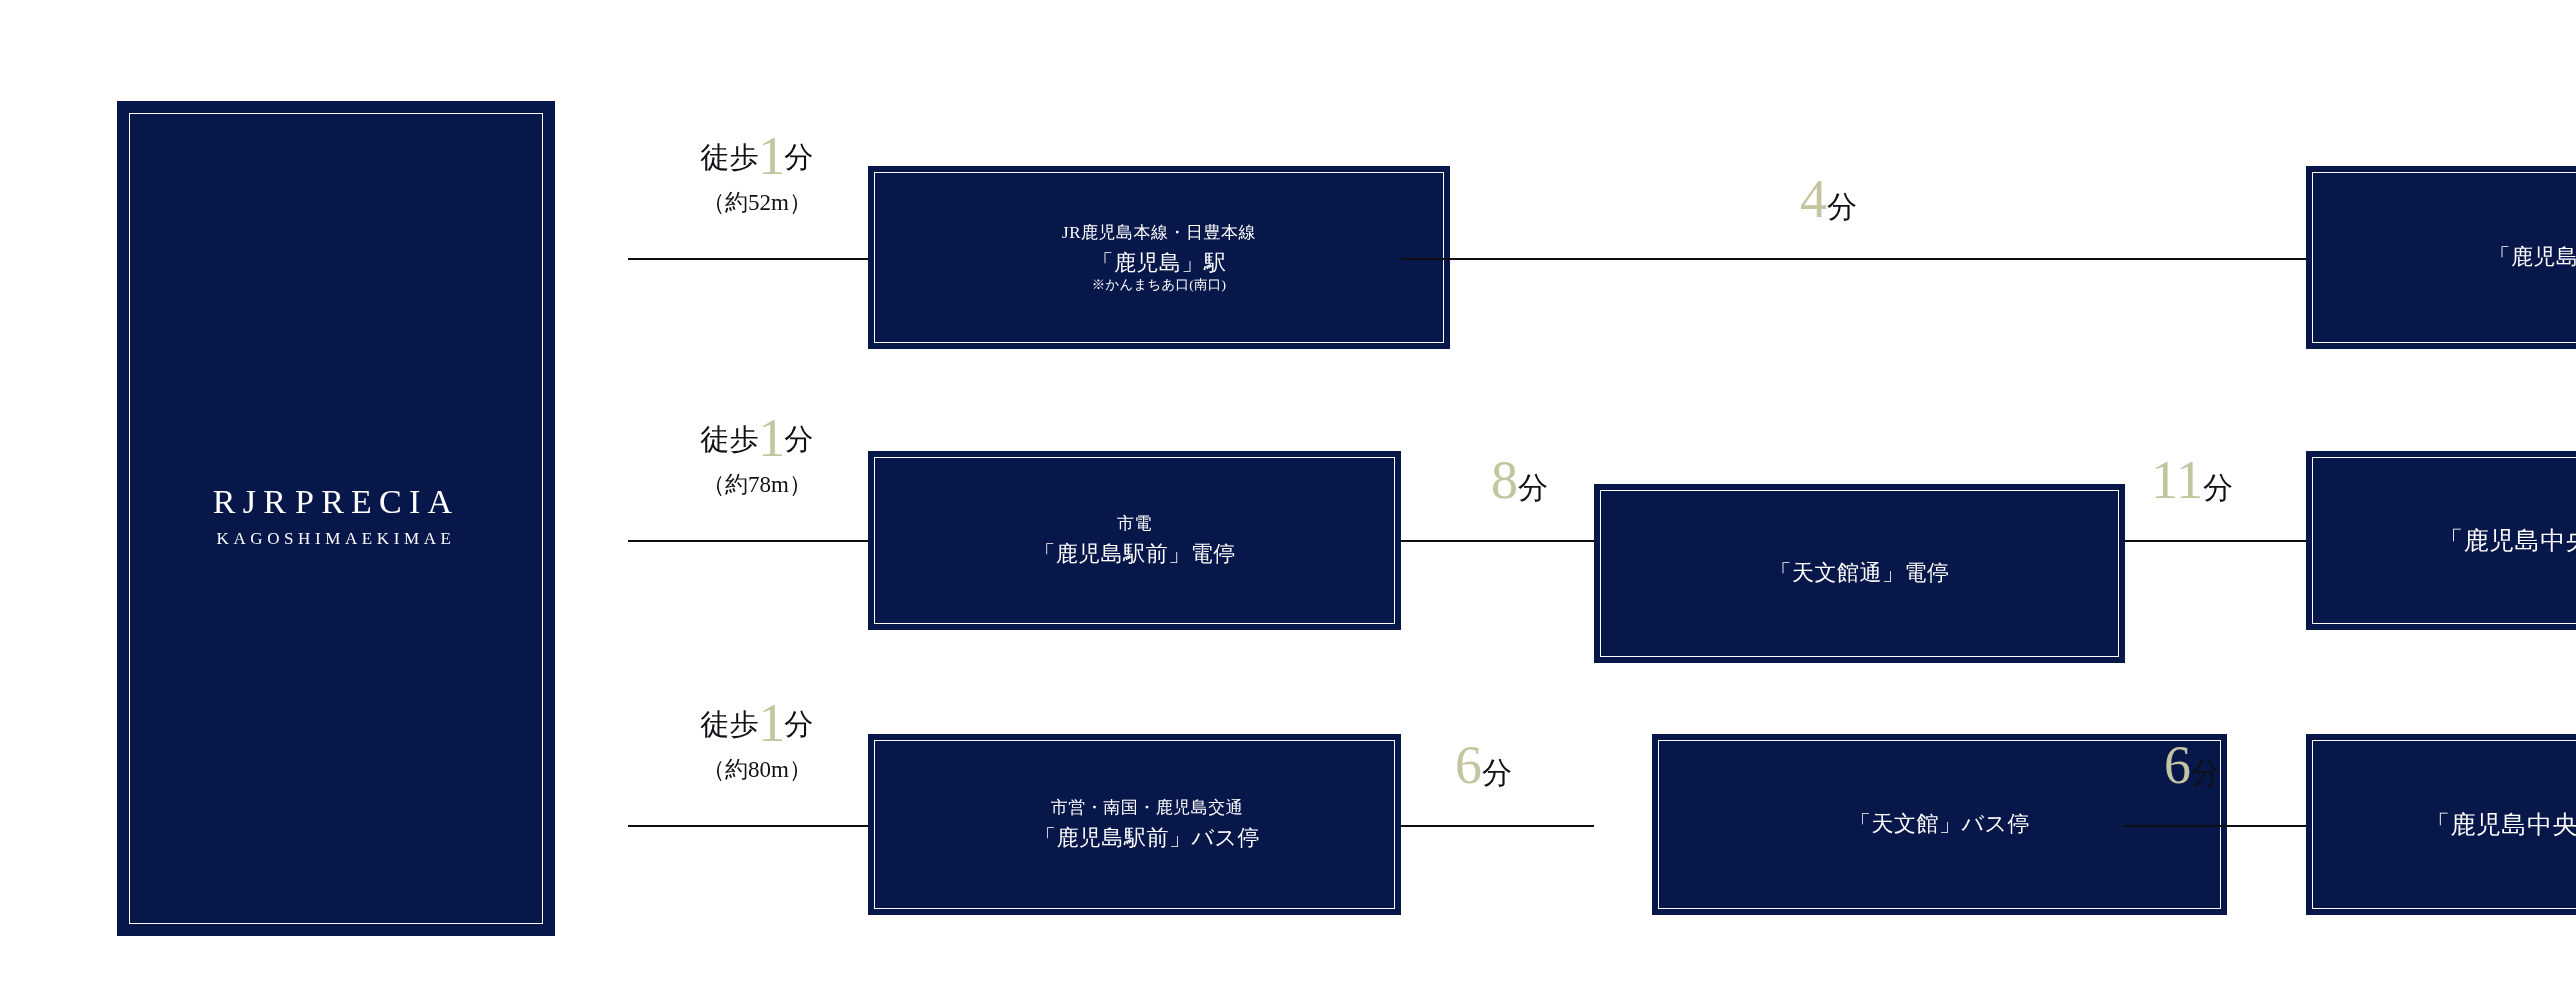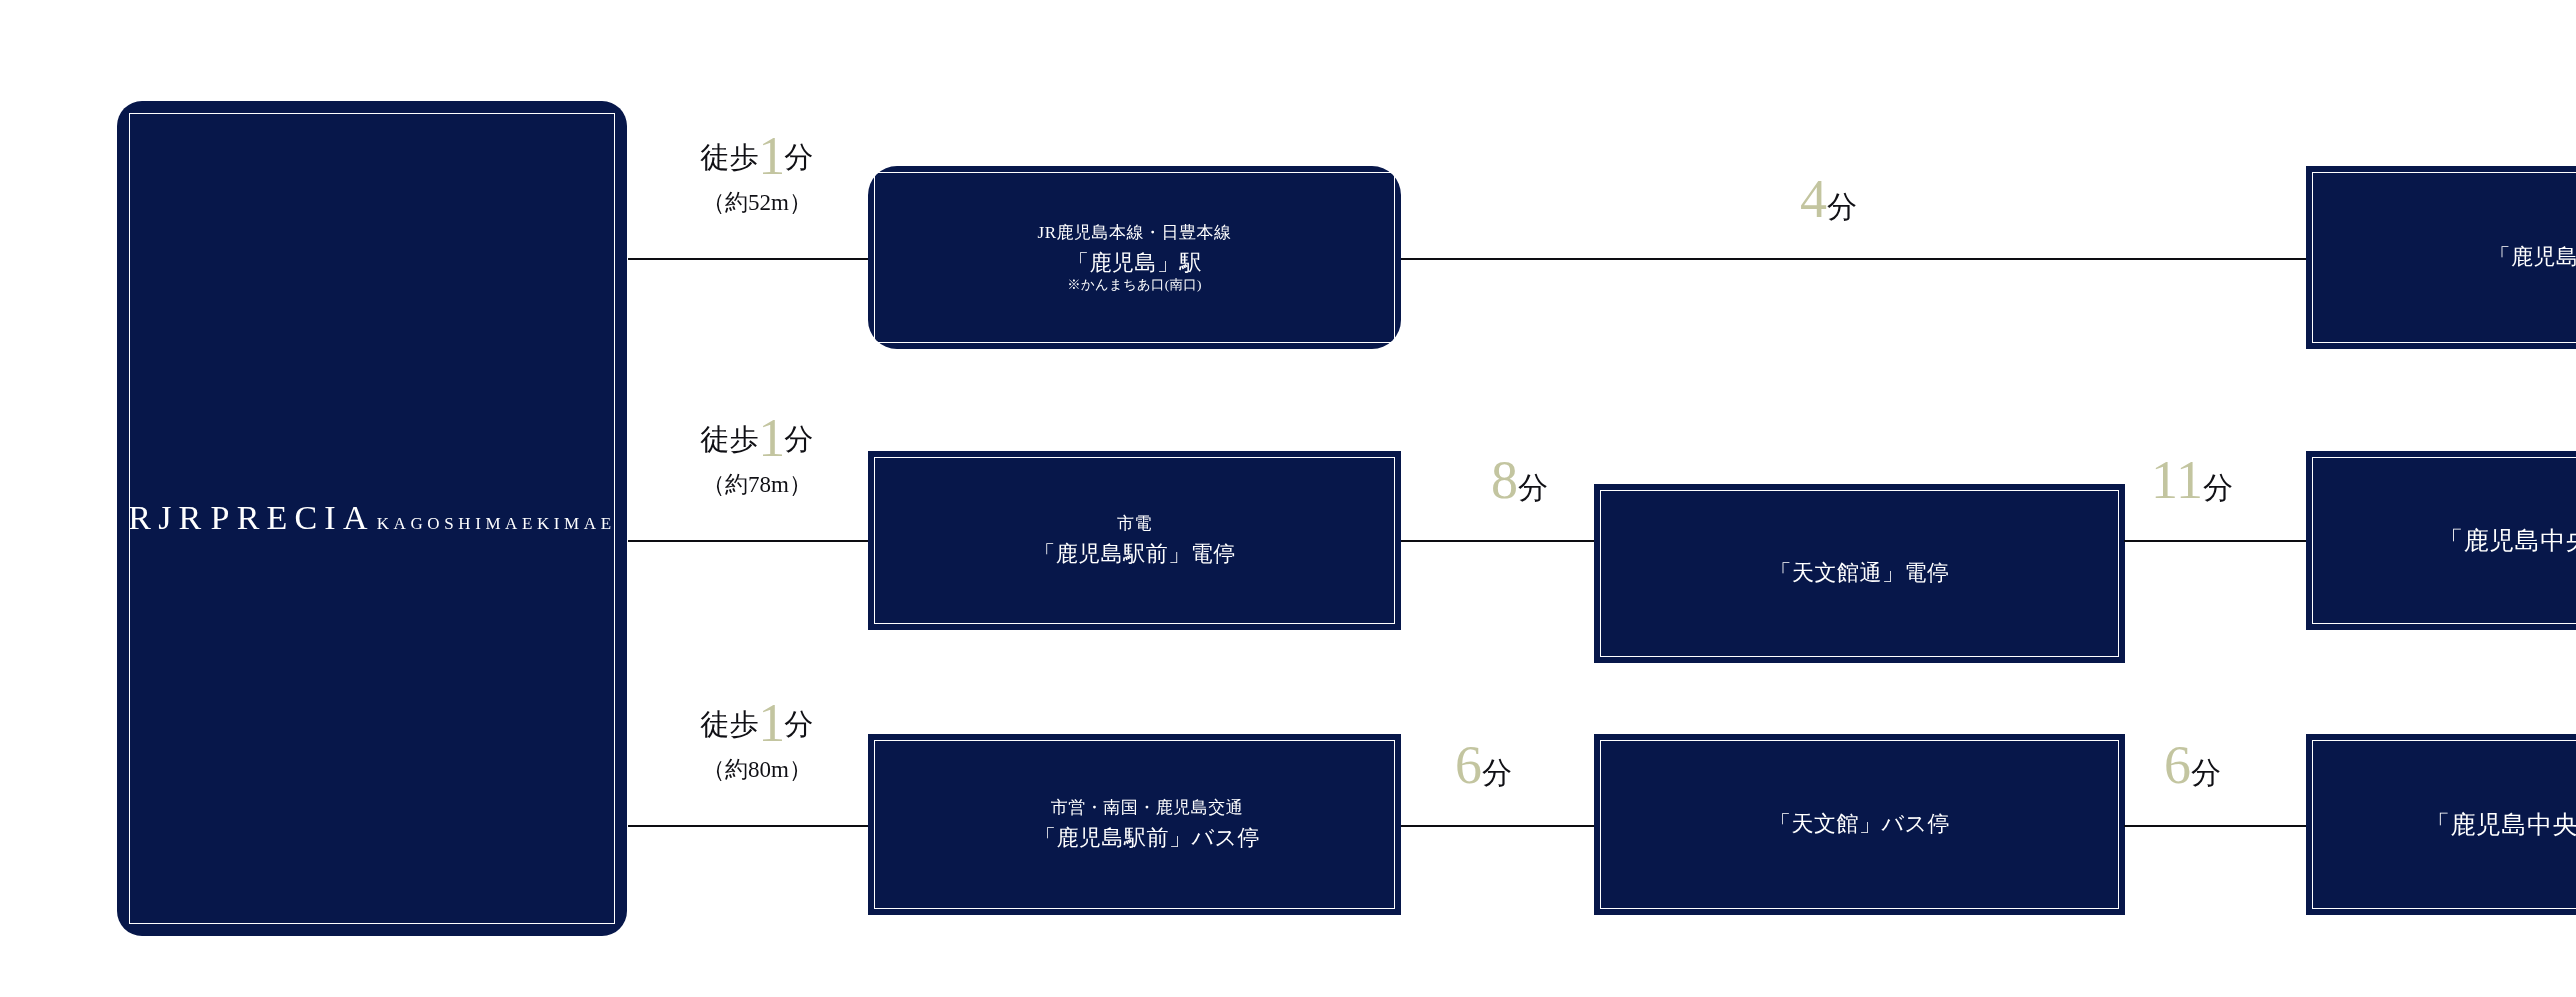--- a/index.html
+++ b/index.html
@@ -19,25 +19,24 @@
     height: 998px;
     background: #ffffff;
     overflow: hidden;
   }
 
   
   .property-panel {
     position: absolute;
     left: 117px;
     top: 101px;
-    width: 510px;
+    width: 438px;
     height: 835px;
     background: #07174a;
     box-sizing: border-box;
-    border-radius: 25px;
   }
   .property-panel .inner-rule {
     position: absolute;
     left: 12.4px;
     top: 12.4px;
     right: 12.4px;
     bottom: 12.4px;
     border: 1.5px solid #ffffff;
     box-sizing: border-box;
     pointer-events: none;
@@ -190,21 +189,21 @@
 
   <div class="connector" style="left:628px; top:258px; width:242px;"></div>
 
   <div class="walk-label" style="left:646px; top:129px; width:222px;">
     <span class="walk-top">
       <span>徒歩</span><span class="walk-num">1</span><span>分</span>
     </span>
     <span class="walk-dist">（約52m）</span>
   </div>
 
-  <div class="station-box" style="left:868px; top:166px; width:533px; height:183px;border-radius:29px;">
+  <div class="station-box" style="left:868px; top:166px; width:582px; height:183px;">
     <div class="inner-rule"></div>
     <div class="station-stack">
       <span class="station-operator">JR鹿児島本線・日豊本線</span>
       <span class="station-name">「鹿児島」駅</span>
       <span class="station-note">※かんまちあ口(南口)</span>
     </div>
   </div>
 
   <div class="connector" style="left:1401px; top:258px; width:905px;"></div>
 
@@ -278,21 +277,21 @@
       <span class="station-name">「鹿児島駅前」バス停</span>
     </div>
   </div>
 
   <div class="connector" style="left:1401px; top:825px; width:193px;"></div>
 
   <div class="ride-label" style="left:1455px; top:738px;">
     <span class="ride-num">6</span><span class="ride-unit">分</span>
   </div>
 
-  <div class="station-box" style="left:1594px; top:734px; width:531px; height:181px;">
+  <div class="station-box" style="left:1652px; top:734px; width:575px; height:181px;">
     <div class="inner-rule"></div>
     <div class="station-stack">
       <span class="station-name">「天文館」バス停</span>
     </div>
   </div>
 
   <div class="connector" style="left:2124px; top:825px; width:182px;"></div>
 
   <div class="ride-label" style="left:2164px; top:738px;">
     <span class="ride-num">6</span><span class="ride-unit">分</span>

